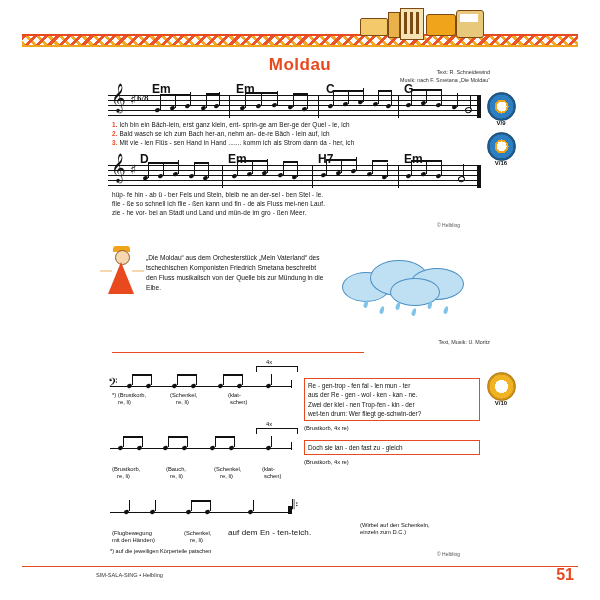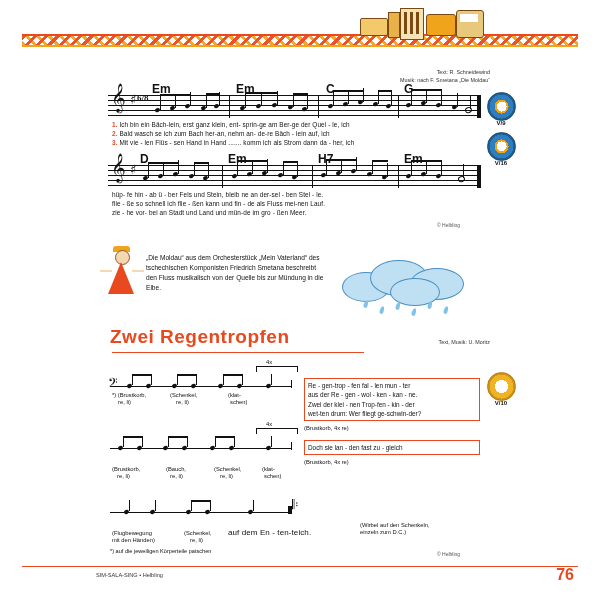--- a/index.html
+++ b/index.html
@@ -346,20 +346,21 @@
     <div class="ins-box" style="left:28px;top:6px;width:10px;height:24px;background:#e8b14a;"></div>
     <div class="ins-box" style="left:40px;top:2px;width:22px;height:30px;background:#f6e3b4;"></div>
     <div class="ins-box" style="left:44px;top:6px;width:3px;height:22px;background:#7a4a12;border:none;"></div>
     <div class="ins-box" style="left:50px;top:6px;width:3px;height:22px;background:#7a4a12;border:none;"></div>
     <div class="ins-box" style="left:56px;top:6px;width:3px;height:22px;background:#7a4a12;border:none;"></div>
     <div class="ins-box" style="left:66px;top:8px;width:28px;height:20px;background:#f0a41c;border-radius:3px;"></div>
     <div class="ins-box" style="left:96px;top:4px;width:26px;height:26px;background:#e8c87a;border-radius:3px;"></div>
     <div class="ins-box" style="left:100px;top:8px;width:18px;height:8px;background:#fff;border:none;"></div>
   </div>
 
+  <div class="song-title" id="moldau-title">Moldau</div>
   <div class="credits" id="moldau-credits">
     <div>Text: R. Schneidewind</div>
     <div>Musik: nach F. Smetana „Die Moldau“</div>
   </div>
 
   <div class="staff" style="left:108px; top:93px; width:372px; height:23px;"></div>
   <div class="clef" style="left:111px; top:85px;">𝄞</div>
   <div class="keysig" style="left:130px; top:92px;">♯</div>
   <div class="timesig" style="left:137px; top:94px; width:10px;">6/8</div>
 
@@ -526,21 +527,20 @@
     <div class="puff" style="left:74px; top:12px; width:52px; height:30px;"></div>
     <div class="puff" style="left:54px; top:22px; width:48px; height:26px;"></div>
     <div class="drop" style="left:28px; top:44px;"></div>
     <div class="drop" style="left:44px; top:50px;"></div>
     <div class="drop" style="left:60px; top:46px;"></div>
     <div class="drop" style="left:76px; top:52px;"></div>
     <div class="drop" style="left:92px; top:45px;"></div>
     <div class="drop" style="left:108px;top:50px;"></div>
   </div>
 
-  <div class="song-title" id="regen-title">Zwei Regentropfen</div>
   <div class="redline" style="left:112px; top:352px; width:252px;"></div>
   <div class="credits" id="regen-credits">Text, Musik: U. Moritz</div>
 
   <div class="cd-badge yellow" style="left:487px; top:372px;"></div>
   <div class="cd-label" style="left:486px; top:400px;">V/10</div>
 
   <div class="rhythm-staff" style="left:110px; top:386px; width:182px;"></div>
   <div class="clef" style="left:108px; top:377px; font-size:15px;">𝄢</div>
   <div class="rhythm-head" style="left:127px; top:384px;"></div>
     <div class="rhythm-stem" style="left:132px; top:374px;"></div>
@@ -636,15 +636,15 @@
 
   <div class="lyric-row" style="left:228px; top:528px; font-size:8px;">auf   dem  En - ten-teich.</div>
   <div class="caption" style="left:360px; top:522px;">(Wirbel auf den Schenkeln,</div>
   <div class="caption" style="left:360px; top:529px;">einzeln zum D.C.)</div>
 
   <div class="footnote" style="left:110px; top:548px;">*) auf die jeweiligen Körperteile patschen</div>
   <div class="copyright" style="left:437px; top:551px;">© Helbling</div>
 
   <div class="footer-rule"></div>
   <div class="footer-text">SIM-SALA-SING • Helbling</div>
-  <div class="page-num">76</div>
+  <div class="page-num">51</div>
 
 </div>
 
 </body></html>

